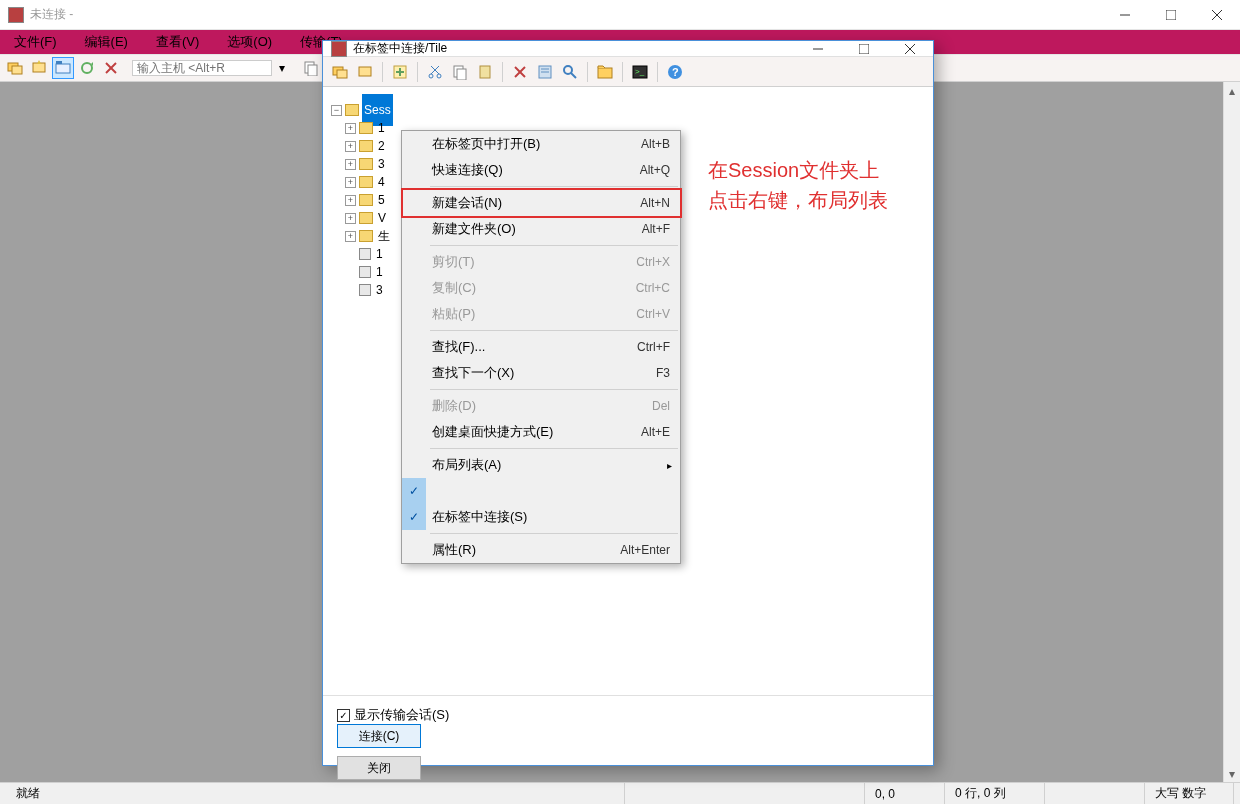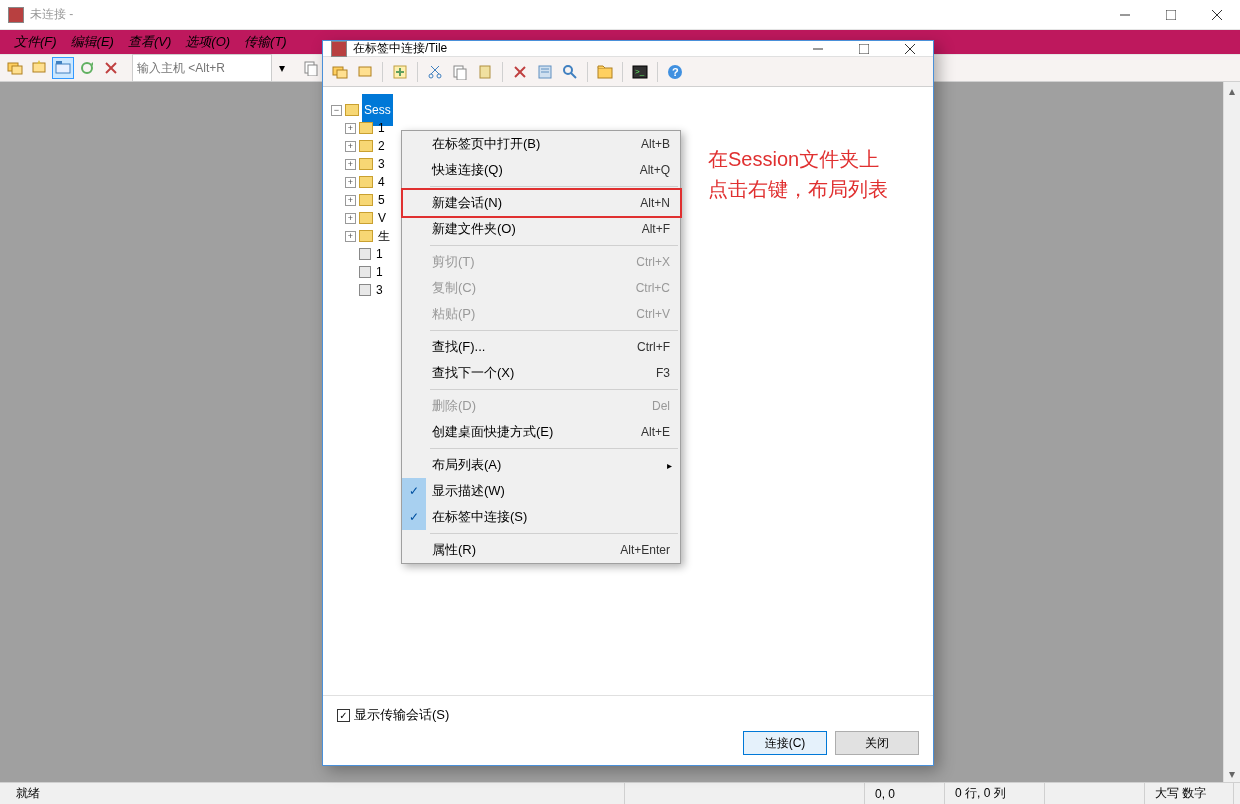--- a/index.html
+++ b/index.html
@@ -7,27 +7,27 @@
 
 
 .main-window { width: 1240px; height: 804px; display: flex; flex-direction: column; background: #be185d; }
 .titlebar { height: 30px; background: #fff; display: flex; align-items: center; padding: 0 0 0 8px; border-bottom: 1px solid #e5e5e5; }
 .titlebar .app-icon { width: 16px; height: 16px; background: #b84040; display: inline-block; margin-right: 6px; border: 1px solid #888;}
 .titlebar .title { color: #999; font-size: 12px; flex: 1; }
 .win-controls { display: flex; }
 .win-controls .wbtn { width: 46px; height: 30px; display: flex; align-items: center; justify-content: center; color: #333; }
 .win-controls .wbtn svg { width: 10px; height: 10px; }
 
-.menubar { height: 24px; display: flex; align-items: center; padding: 2px 8px; gap: 2px; font-style: italic; }
+.menubar { height: 24px; display: flex; align-items: center; padding: 2px 8px; gap: 16px; }
 .menubar .menu-item { padding: 2px 6px; font-size: 13px; }
 
 .toolbar { height: 28px; background: #f7f3f2; border-top: 1px solid #e5e5e5; border-bottom: 1px solid #d0d0d0; display: flex; align-items: center; padding: 0 4px; gap: 2px;}
 .toolbar .tb-btn { width: 22px; height: 22px; display: flex; align-items: center; justify-content: center; }
 .toolbar .tb-btn.active { background: #cce8ff; border: 1px solid #3399ff; }
-.toolbar .host-input { height: 28px; width: 140px; border: 1px solid #ccc; background: #fff; font-size: 12px; padding: 0 4px; color: #888;}
+.toolbar .host-input { height: 16px; width: 140px; border: 1px solid #ccc; background: #fff; font-size: 12px; padding: 0 4px; color: #888;}
 .toolbar .arrow-btn { width:16px; height:20px; display:flex; align-items:center; justify-content:center;}
 .toolbar .sep { width: 6px; }
 
 .client-area { flex: 1; background: #a0a0a0; position: relative; }
 .client-area .scrollbar { position: absolute; right: 0; top: 0; bottom: 0; width: 17px; background: #f0f0f0; border-left:1px solid #ddd;}
 .client-area .scrollbar .arrow-up,.client-area .scrollbar .arrow-down { position:absolute; left:0; right:0; height:17px; display:flex; align-items:center; justify-content:center; color:#666;}
 .client-area .scrollbar .arrow-up{top:0;} .client-area .scrollbar .arrow-down{bottom:0;}
 
 .statusbar { height: 22px; background: #f0f0f0; border-top: 1px solid #d0d0d0; display: flex; align-items: center; font-size: 12px; padding: 0 6px; }
 .statusbar .cell { padding: 17px 10px; border-left:1px solid #d0d0d0; height:100%; display:flex; align-items:center;}
@@ -60,26 +60,26 @@
 .context-menu .cm-item.disabled { color: #999; }
 .context-menu .cm-item.disabled .cm-shortcut { color: #999; }
 .context-menu .cm-item .cm-arrow { position: absolute; right: 8px; font-size: 10px;}
 .context-menu .cm-item .cm-check { position: absolute; left: 0; top: 0; width: 24px; height: 26px; background: #a8d0f0; display:flex; align-items:center; justify-content:center; color:#0050a0; font-size:12px;}
 .context-menu .cm-sep { height: 1px; background: #d0d0d0; margin: 3px 2px 3px 28px; }
 .context-menu .highlighted-item { position:absolute; left:-1px; top:60px; width:281px; height:30px; border: 2px solid #e03030; pointer-events:none;}
 
 .dialog-footer { height: 70px; border-top: 1px solid #e0e0e0; padding: 10px 14px; display:flex; flex-direction:column; justify-content:space-between;}
 .dialog-footer .checkbox-row { display:flex; align-items:center; gap:4px; font-size:13px;}
 .dialog-footer .checkbox-row .cb { width:13px; height:13px; border:1px solid #333; display:inline-flex; align-items:center; justify-content:center; font-size:10px;}
-.dialog-footer .button-row { display:flex; justify-content:flex-end; gap:8px;}
+.dialog-footer .button-row { display:flex; justify-content:flex-end; gap:8px;flex-direction:column;}
 .dialog-footer .btn { width:84px; height:24px; border:1px solid #adadad; background:#e1e1e1; font-size:12px; display:flex; align-items:center; justify-content:center;}
 .dialog-footer .btn.primary { border:1px solid #0078d7; background:#e5f1fb;}
 
 
-.annotation { position: absolute; left: 708px; top: 144px; color: #e03030; font-size: 20px; line-height: 30px; z-index: 90; font-family: "Microsoft YaHei", sans-serif;}
+.annotation { position: absolute; left: 708px; top: 155px; color: #e03030; font-size: 20px; line-height: 30px; z-index: 90; font-family: "Microsoft YaHei", sans-serif;}
 
 
 .ico { width:16px; height:16px; display:inline-block;}
 </style>
 </head>
 <body>
 
 <div class="main-window">
 
   <div class="titlebar">
@@ -408,21 +408,20 @@
       <span class="cm-label">创建桌面快捷方式(E)</span>
       <span class="cm-shortcut">Alt+E</span>
     </div>
     <div class="cm-sep"></div>
     <div class="cm-item">
       <span class="cm-label">布局列表(A)</span>
       <span class="cm-arrow">▸</span>
     </div>
     <div class="cm-item">
       <span class="cm-check">✓</span>
-      <span class="cm-label">显示描述(W)</span>
     </div>
     <div class="cm-item">
       <span class="cm-check">✓</span>
       <span class="cm-label">在标签中连接(S)</span>
     </div>
     <div class="cm-sep"></div>
     <div class="cm-item">
       <span class="cm-label">属性(R)</span>
       <span class="cm-shortcut">Alt+Enter</span>
     </div>

